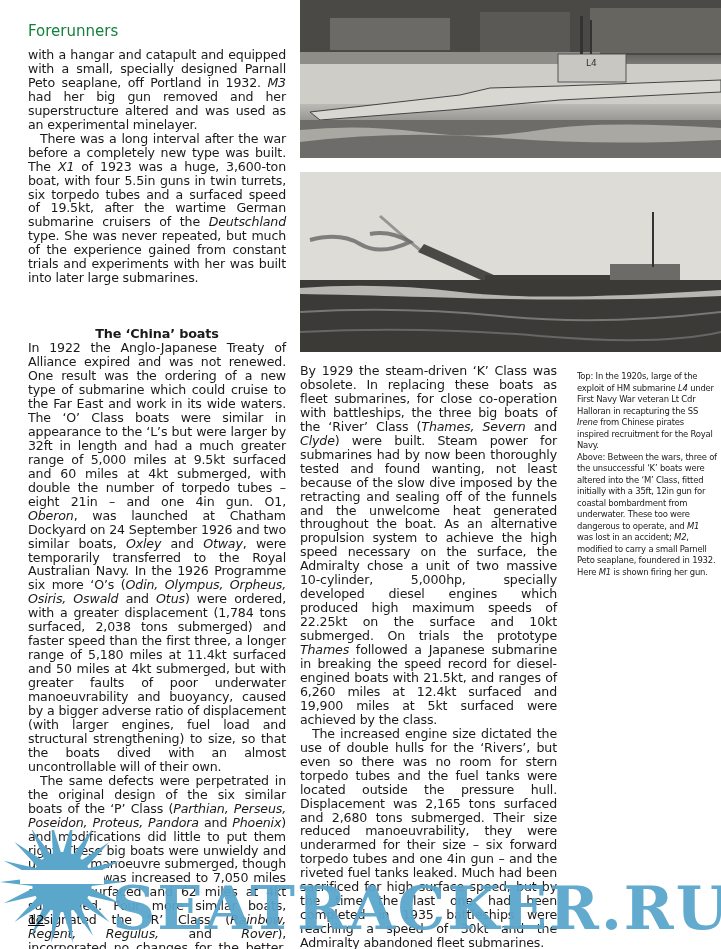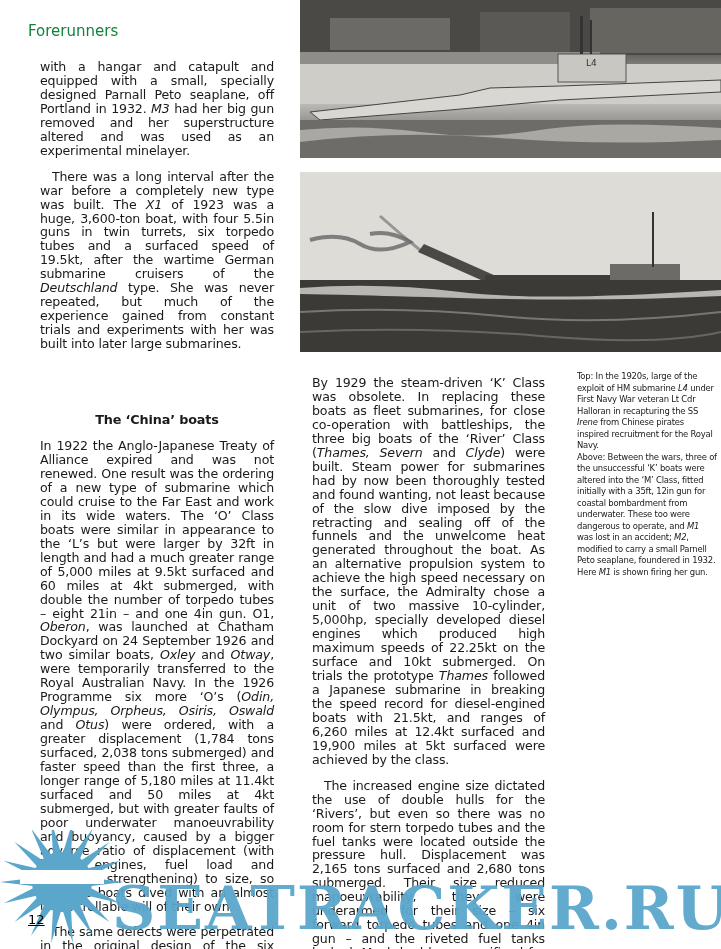--- a/index.html
+++ b/index.html
@@ -9,24 +9,24 @@
       font-family: "DejaVu Sans", sans-serif;
     }
     .running-head {
       position: absolute; left: 28px; top: 22px;
       font-size: 15px; color: #15803d;
     }
     .col {
       position: absolute; font-size: 12.6px; line-height: 13.95px;
       text-align: justify; letter-spacing: -0.15px;
     }
-    .col p { margin: 12px; text-indent: 0; }
+    .col p { margin: 0; text-indent: 0; }
     .col p.ind { text-indent: 12px; }
     .col h3 {
-      margin: 8px; font-size: 12.8px; font-weight: bold; text-align: center;
+      margin: 0; font-size: 12.8px; font-weight: bold; text-align: center;
       line-height: 14px;
     }
     #left-col { left: 28px; top: 48px; width: 258px; }
     #right-col { left: 300px; top: 364px; width: 257px; }
     .caption {
       position: absolute; left: 577px; top: 370px; width: 140px;
       font-size: 9.4px; line-height: 11.5px; color: #1a1a1a;
       font-family: "DejaVu Sans Condensed", "DejaVu Sans", sans-serif;
       letter-spacing: -0.2px;
     }

